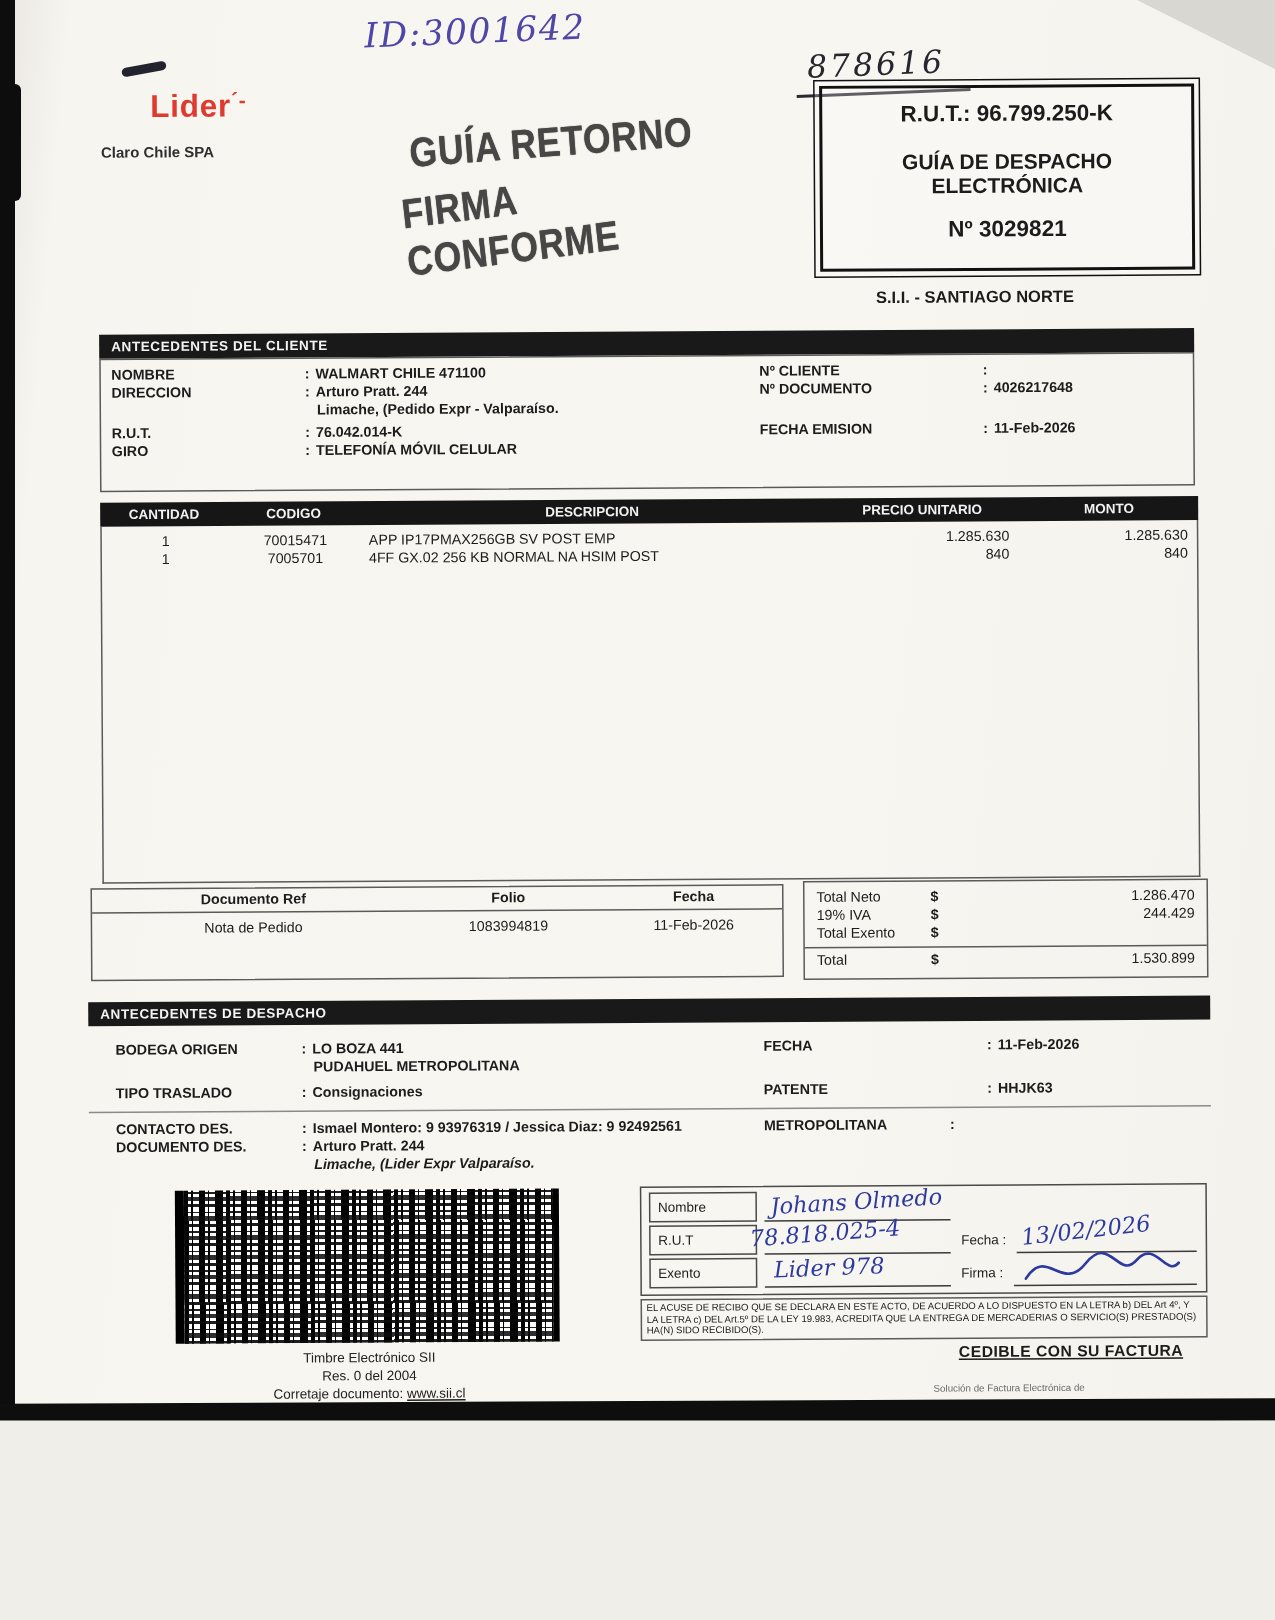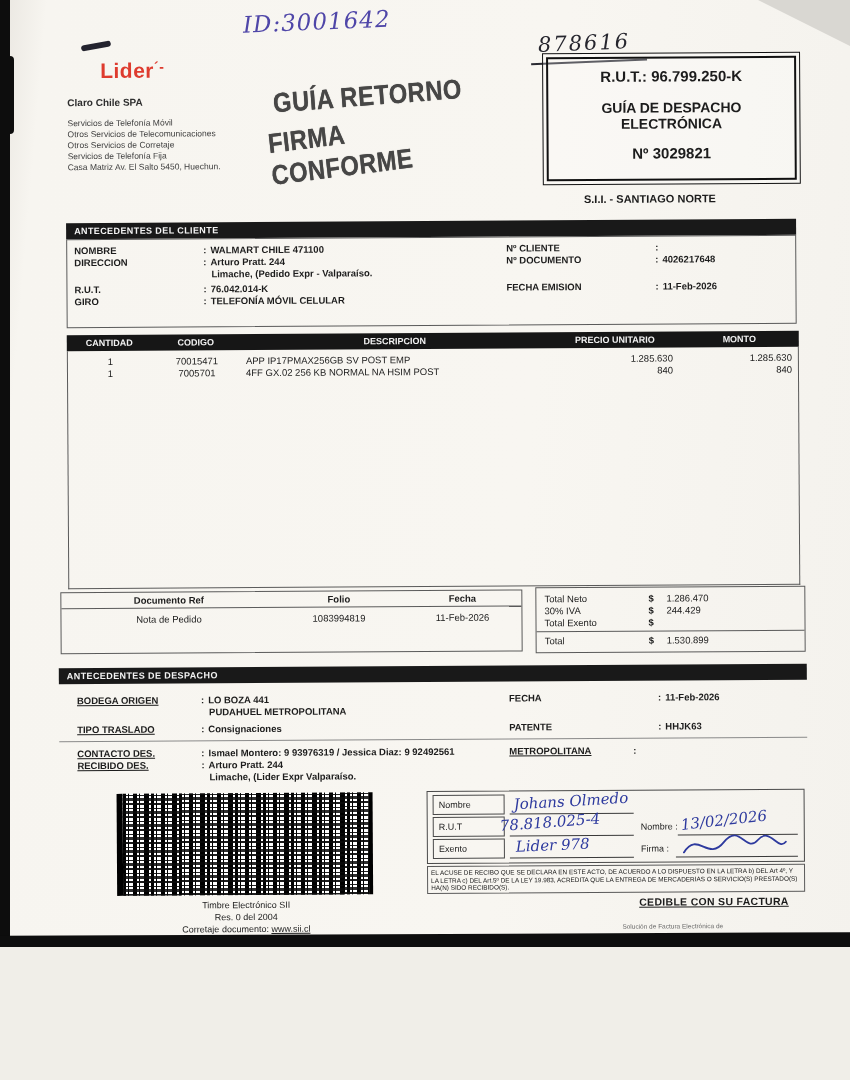--- a/index.html
+++ b/index.html
@@ -43,54 +43,54 @@
 
   
   .secbar { background:#191919; color:#f4f4f4; font-size:9px; font-weight:bold; letter-spacing:.4px;
             padding-left:8px; line-height:16px; height:16px; }
   #client-bar { left:68px; top:221px; width:730px; }
   #client-box { left:68px; top:237px; width:730px; height:89px; border:1px solid #5a5a5a; }
 
   .frow { position:absolute; display:flex; font-size:9.5px; white-space:nowrap; }
   .frow .fl { font-weight:bold; }
   .frow .fc { font-weight:bold; padding:0 4px; }
-  .lw125 .fl { width:125px; } .lw145 .fl { width:145px; } .lw120 .fl { width:120px;text-decoration:underline; }
+  .lw125 .fl { width:125px; } .lw145 .fl { width:145px; } .lw120 .fl { width:120px; }
   #cl-nombre { left:76px; top:243px; } #cl-dir1 { left:76px; top:255px; }
   #cl-dir2 { left:213px; top:267px; } #cl-rut { left:76px; top:282px; } #cl-giro { left:76px; top:294px; }
   #cl-ncli { left:508px; top:243px; } #cl-ndoc { left:508px; top:255px; } #cl-fechaem { left:508px; top:282px; }
 
   
   .items-grid { display:grid; grid-template-columns:85px 88px 310px 130px 119px; }
   #items-head { left:68px; top:333px; width:732px; height:16px; background:#161616; color:#f2f2f2;
                 font-size:9px; font-weight:bold; line-height:16px; text-align:center; }
   #items-body { left:68px; top:349px; width:732px; height:238px; border:1px solid #5a5a5a; border-top:none; }
   .item-row { position:absolute; left:0; width:100%; font-size:9.5px; }
   #item-row-0 { top:5px; } #item-row-1 { top:17px; }
   .ta-c { text-align:center; } .ta-l { text-align:left; padding-left:5px; } .ta-r { text-align:right; padding-right:8px; }
 
   
   #docref { left:60px; top:590px; width:462px; height:62px; border:1px solid #5a5a5a; }
   .docref-grid { display:grid; grid-template-columns:215px 125px 122px; text-align:center; }
   #docref-head { height:16px; border-bottom:1px solid #5a5a5a; font-weight:bold; font-size:9.5px; line-height:16px; }
   #docref-row { margin-top:5px; font-size:9.5px; }
   #totals { left:535px; top:588px; width:270px; height:66px; border:1px solid #5a5a5a; font-size:9.5px; }
   .trow { position:absolute; left:0; width:100%; display:flex; }
-  .trow .tl { padding-left:8px; width:112px; }
+  .trow .tl { padding-left:8px; width:84px; }
   .trow .tc { width:18px; font-weight:bold; }
-  .trow .tv { flex:1; text-align:left; padding-right:8px; }
+  .trow .tv { flex:1; text-align:right; padding-right:8px; }
   #trow-0 { top:5px; } #trow-1 { top:17px; } #trow-2 { top:29px; } #trow-3 { top:47px; }
   #totals-sep { position:absolute; left:0; top:43px; width:100%; height:1px; background:#5a5a5a; }
 
   
   #desp-bar { left:58px; top:666px; width:748px; }
   #d-bodega { left:76px; top:693px; } #d-bodega2 { left:208px; top:705px; font-size:9.5px; font-weight:bold; }
   #d-tipo { left:76px; top:722px; } #d-fecha { left:508px; top:693px; } #d-patente { left:508px; top:722px; }
   #d-sep { left:58px; top:739px; width:748px; height:1px; background:#8a8a8a; }
   #d-contacto { left:76px; top:746px; } #d-dir { left:76px; top:758px; }
-  #d-dir2 { left:208px; top:770px; font-size:9.5px; font-weight:bold; }
+  #d-dir2 { left:208px; top:770px; font-size:9.5px; font-weight:bold;font-style:italic; }
   #d-obs { left:508px; top:746px; }
   .bold-val { font-weight:bold; }
 
   
   #barcode { left:115px; top:792px; width:256px; height:102px; border-left:6px solid #000; border-right:4px solid #000;
     background-color:#f8f6f1;
     background-image:
       repeating-linear-gradient(0deg, rgba(10,10,10,.92) 0 2px, rgba(0,0,0,0) 2px 4px, rgba(10,10,10,.85) 4px 7px, rgba(0,0,0,0) 7px 9px, rgba(10,10,10,.9) 9px 10px, rgba(0,0,0,0) 10px 13px),
       repeating-linear-gradient(90deg, #000 0 3px, #fff 3px 5px, #000 5px 6px, #fff 6px 10px, #000 10px 14px, #fff 14px 16px, #000 16px 17px, #fff 17px 21px, #000 21px 26px, #fff 26px 28px); }
   #timbre { left:128px; top:898px; width:232px; text-align:center; font-size:9px; line-height:12px; color:#222; }
@@ -124,27 +124,20 @@
 <div id="page">
   <div id="content">
 
     <div class="abs hw" id="hw-id">ID:3001642</div>
     <div class="abs hw" id="hw-ref">878616</div>
     <div class="abs" id="ref-underline"></div>
     <div class="abs" id="pen-mark"></div>
 
     <div class="abs" id="logo"><span>Lider</span><span class="mark">´-</span></div>
     <div class="abs" id="company-name">Claro Chile SPA</div>
-    <div class="abs" id="company-lines">
-      <div>Servicios de Telefonía Móvil</div>
-      <div>Otros Servicios de Telecomunicaciones</div>
-      <div>Otros Servicios de Corretaje</div>
-      <div>Servicios de Telefonía Fija</div>
-      <div>Casa Matriz Av. El Salto 5450, Huechun.</div>
-    </div>
     <div class="abs" id="stamp">
       <div class="s1">GUÍA RETORNO</div>
       <div class="s2">FIRMA CONFORME</div>
     </div>
     <div class="abs" id="rutbox">
       <div id="rutbox-inner">
         <div class="rb-rut">R.U.T.: 96.799.250-K</div>
         <div class="rb-t1">GUÍA DE DESPACHO</div>
         <div class="rb-t2">ELECTRÓNICA</div>
         <div class="rb-num">Nº 3029821</div>
@@ -230,21 +223,21 @@
       </div>
     </div>
 
     <div class="abs" id="totals">
       <div class="trow" id="trow-0">
         <span class="tl">Total Neto</span>
         <span class="tc">$</span>
         <span class="tv">1.286.470</span>
       </div>
       <div class="trow" id="trow-1">
-        <span class="tl">30% IVA</span>
+        <span class="tl">19% IVA</span>
         <span class="tc">$</span>
         <span class="tv">244.429</span>
       </div>
       <div class="trow" id="trow-2">
         <span class="tl">Total Exento</span>
         <span class="tc">$</span>
         <span class="tv"></span>
       </div>
       <div id="totals-sep"></div>
       <div class="trow" id="trow-3">
@@ -276,21 +269,21 @@
         <span class="fc">:</span>
         <span class="fv bold-val">HHJK63</span>
     </div>
     <div class="abs" id="d-sep"></div>
     <div class="frow lw120" id="d-contacto">
       <span class="fl">CONTACTO DES.</span>
         <span class="fc">:</span>
         <span class="fv bold-val">Ismael Montero: 9 93976319 / Jessica Diaz: 9 92492561</span>
     </div>
     <div class="frow lw120" id="d-dir">
-      <span class="fl">RECIBIDO DES.</span>
+      <span class="fl">DOCUMENTO DES.</span>
         <span class="fc">:</span>
         <span class="fv bold-val">Arturo Pratt. 244</span>
     </div>
     <div class="abs" id="d-dir2">Limache, (Lider Expr  Valparaíso.</div>
     <div class="frow lw120" id="d-obs">
       <span class="fl">METROPOLITANA</span>
         <span class="fc">:</span>
         <span class="fv"></span>
     </div>
 
@@ -298,21 +291,21 @@
     <div class="abs" id="timbre">
       <div>Timbre Electrónico SII</div>
       <div>Res. 0 del 2004</div>
       <div><span>Corretaje documento: </span><span class="url">www.sii.cl</span></div>
     </div>
 
     <div class="abs" id="recv">
       <div class="rcell" id="rc-nombre">Nombre</div>
       <div class="rcell" id="rc-rut">R.U.T</div>
       <div class="rcell" id="rc-recinto">Exento</div>
-      <div class="rlabel" id="rl-fecha">Nombre :</div>
+      <div class="rlabel" id="rl-fecha">Fecha :</div>
       <div class="rlabel" id="rl-firma">Firma :</div>
       <div class="rline" id="ln-nombre"></div>
       <div class="rline" id="ln-rut"></div>
       <div class="rline" id="ln-recinto"></div>
       <div class="rline" id="ln-fecha"></div>
       <div class="rline" id="ln-firma"></div>
       <div class="hw" id="hw-nombre">Johans Olmedo</div>
       <div class="hw" id="hw-rut">78.818.025-4</div>
       <div class="hw" id="hw-recinto">Lider 978</div>
       <div class="hw" id="hw-fecha">13/02/2026</div>

